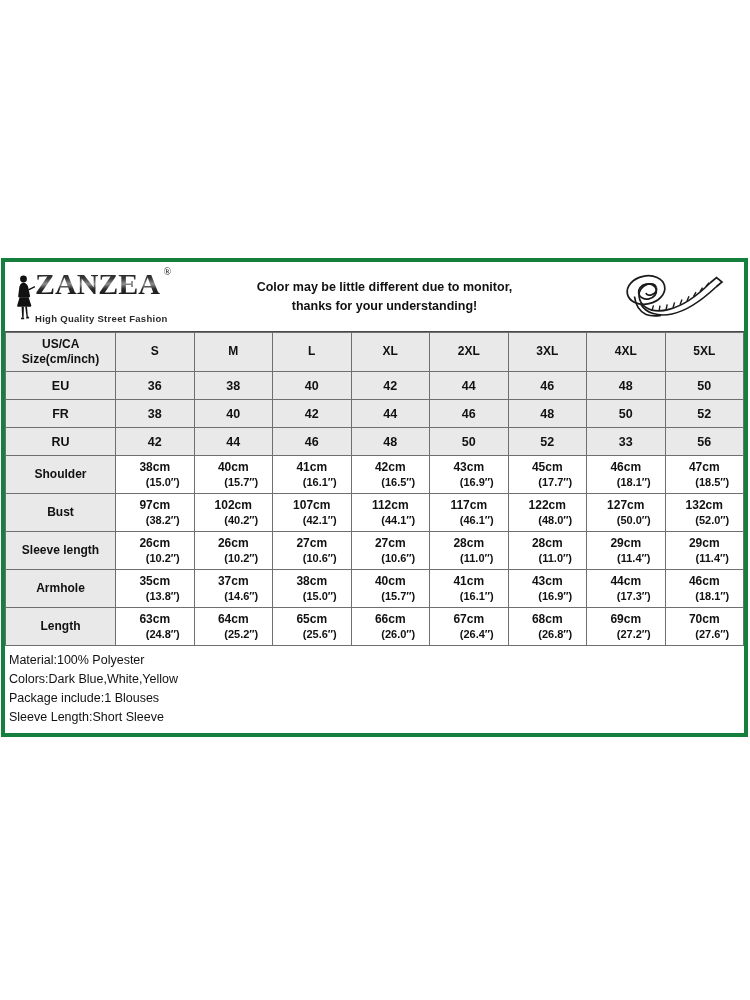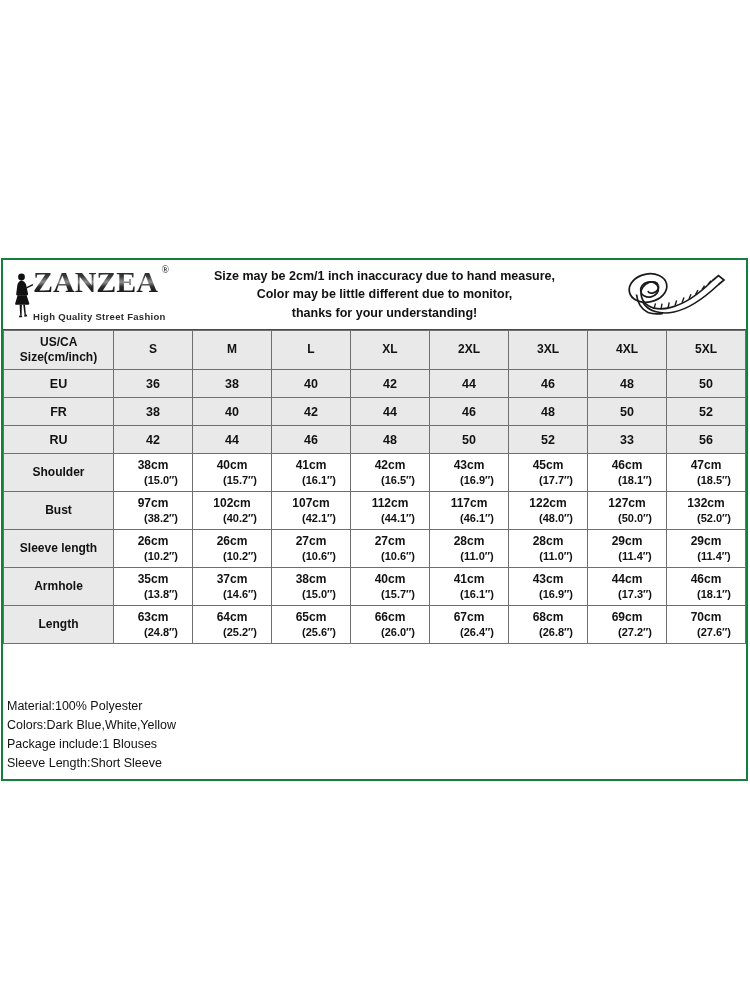--- a/index.html
+++ b/index.html
@@ -13,21 +13,21 @@
     font-family: "Liberation Sans", sans-serif;
     position: relative;
     overflow: hidden;
   }
 
   .chart-frame {
     position: absolute;
     left: 1px;
     top: 258px;
     width: 747px;
-    border: 2px solid #15803d;
+    border: 4px solid #15803d;
     box-sizing: border-box;
     background: #ffffff;
   }
 
   
   .banner {
     display: flex;
     align-items: center;
     height: 70px;
     border-bottom: 1px solid #4a4a4a;
@@ -140,21 +140,20 @@
     background: #ffffff;
   }
   tr.dual td.lbl { background: #e9e9e9; }
   .cm { display: block; }
   .inch { display: block; font-size: 11px; margin-left: 16px; }
 
   
   .desc {
     padding: 5px 4px 6px 4px;
     background: #ffffff;
-    margin-top: 48px;
   }
   .desc-line {
     font-size: 12.5px;
     color: #111;
     line-height: 1.52;
     white-space: nowrap;
   }
 </style>
 </head>
 <body>
@@ -178,21 +177,20 @@
       </span>
       <span class="brand-text">
         <span class="brand-word">
           <span>ZANZEA</span><span class="brand-reg">®</span>
         </span>
         <span class="brand-tag">High Quality Street Fashion</span>
       </span>
     </div>
 
     <div class="notice">
-      <div>Size may be 2cm/1 inch inaccuracy due to hand measure,</div>
       <div>Color may be little different due to monitor,</div>
       <div>thanks for your understanding!</div>
     </div>
 
     <div class="tape">
       <svg width="108" height="52" viewBox="0 0 108 52" xmlns="http://www.w3.org/2000/svg">
         <g fill="none" stroke="#1a1a1a" stroke-width="1.7">
           <ellipse cx="26" cy="19" rx="19" ry="14" transform="rotate(-12 26 19)"></ellipse>
           <ellipse cx="27.5" cy="20.5" rx="9" ry="7.5" transform="rotate(-12 27.5 20.5)"></ellipse>
           <path d="M21 33.5 C26 42 38 46 52 43 C66 40 80 31 96 16"></path>

